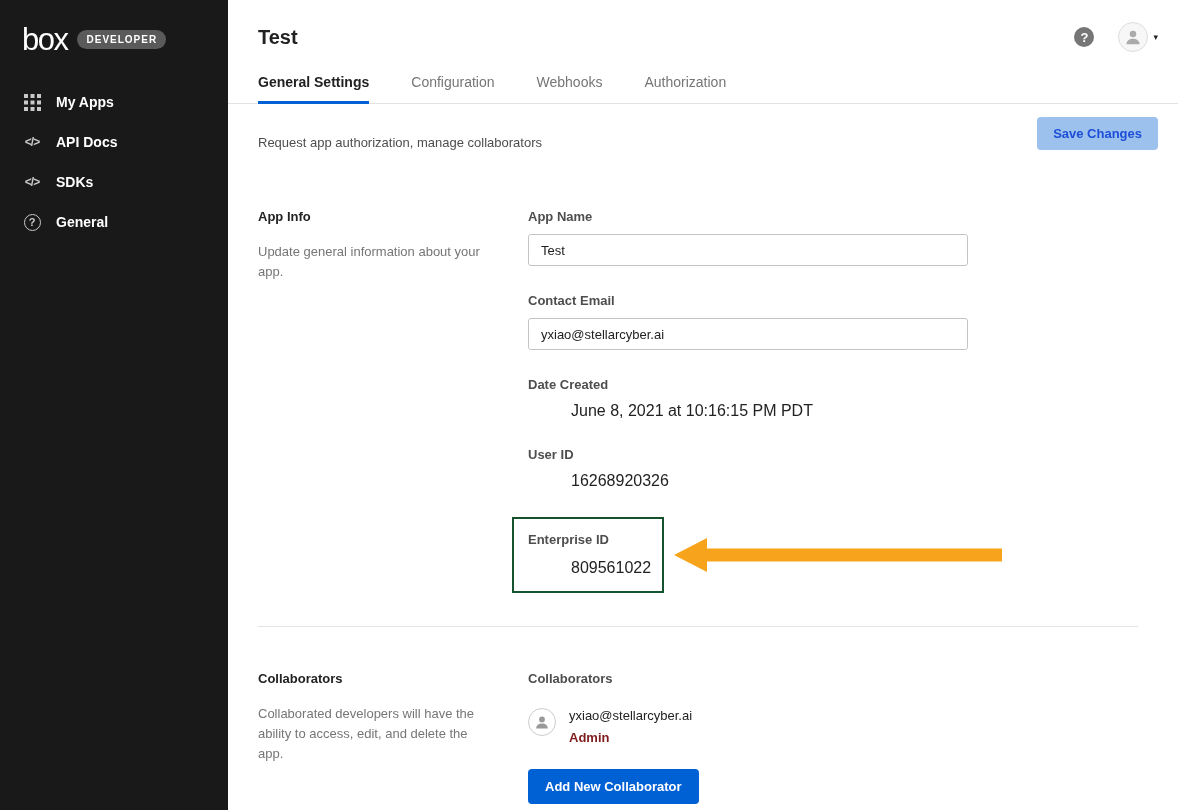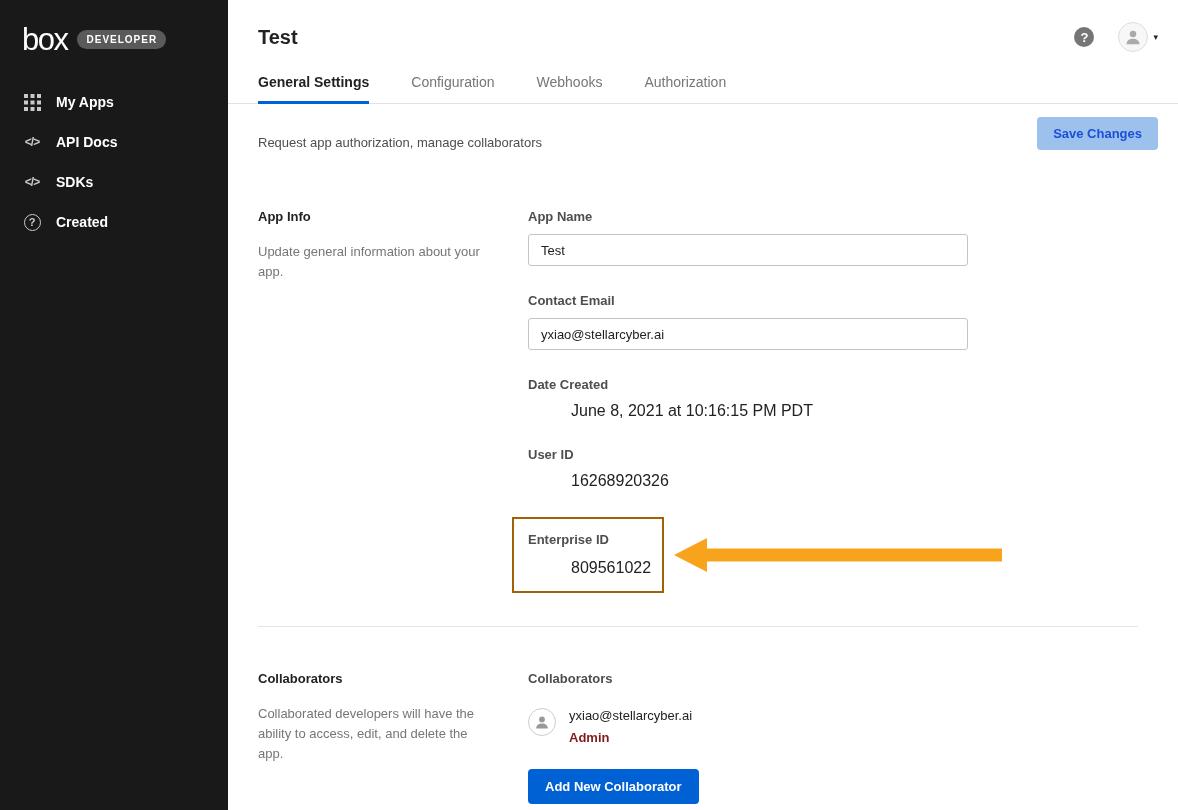--- a/index.html
+++ b/index.html
@@ -41,21 +41,21 @@
   .section-left { width:235px; margin-right:35px; flex-shrink:0; }
   .section-title { font-size:13px; font-weight:bold; color:#222; margin-bottom:18px; }
   .section-desc { font-size:13px; color:#767676; line-height:20px; }
   .section-right { flex:1; }
 
   .field { margin-bottom:27px; }
   .field-label { font-size:13px; font-weight:bold; color:#4e4e4e; margin-bottom:10px; }
   .text-input { width:440px; height:32px; border:1px solid #c4c4c4; border-radius:3px; padding:0 12px; font-size:13px; color:#222; font-family:inherit; background:#fff; }
   .static-value { font-size:16px; color:#222;margin-left:43px; }
 
-  .enterprise-box { position:relative; border:2px solid #a16207; padding:13px 14px 14px 14px; margin-left:-16px; width:152px; }
+  .enterprise-box { position:relative; border:2px solid #14532d; padding:13px 14px 14px 14px; margin-left:-16px; width:152px; }
   .enterprise-box .field-label { margin-bottom:12px; }
   .annotation-arrow { position:absolute; left:calc(100% + 12px); top:50%; transform:translateY(-50%); line-height:0; }
 
   .divider { border-top:1px solid #e4e4e4; margin:33px 20px 0 30px; }
   .collab-section { margin-top:44px; }
   .collab-list-title { font-size:13px; font-weight:bold; color:#4e4e4e; margin-bottom:22px; }
   .collab-item { display:flex; align-items:flex-start; gap:13px; }
   .collab-avatar { width:28px; height:28px; border-radius:50%; background:#fff; border:1px solid #ccc; display:flex; align-items:center; justify-content:center; overflow:hidden; flex-shrink:0; }
   .collab-email { font-size:13px; color:#222; margin-bottom:7px; }
   .collab-role { font-size:13px; color:#7f1d1d; font-weight:bold; }
@@ -97,21 +97,21 @@
       <div class="nav-item">
         <span class="nav-icon">
             <span class="code-glyph">&lt;/&gt;</span>
           </span>
         <span>SDKs</span>
       </div>
       <div class="nav-item">
         <span class="nav-icon">
             <span class="q-circle">?</span>
           </span>
-        <span>Created</span>
+        <span>General</span>
       </div>
     </div>
   </div>
 
   <div class="main">
 
     <div class="main-header">
       <div class="page-title">Test</div>
       <div class="header-right">
         <div class="help-circle">?</div>

